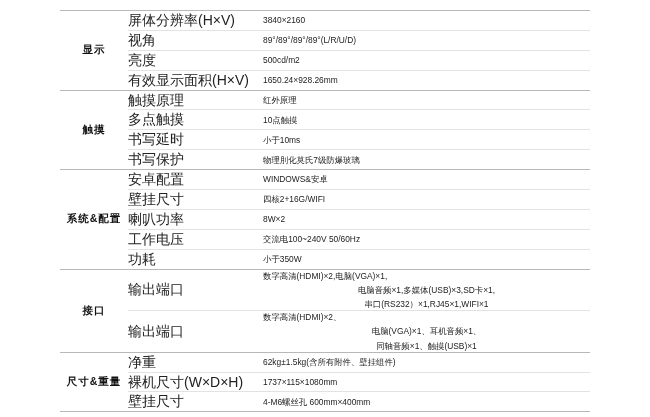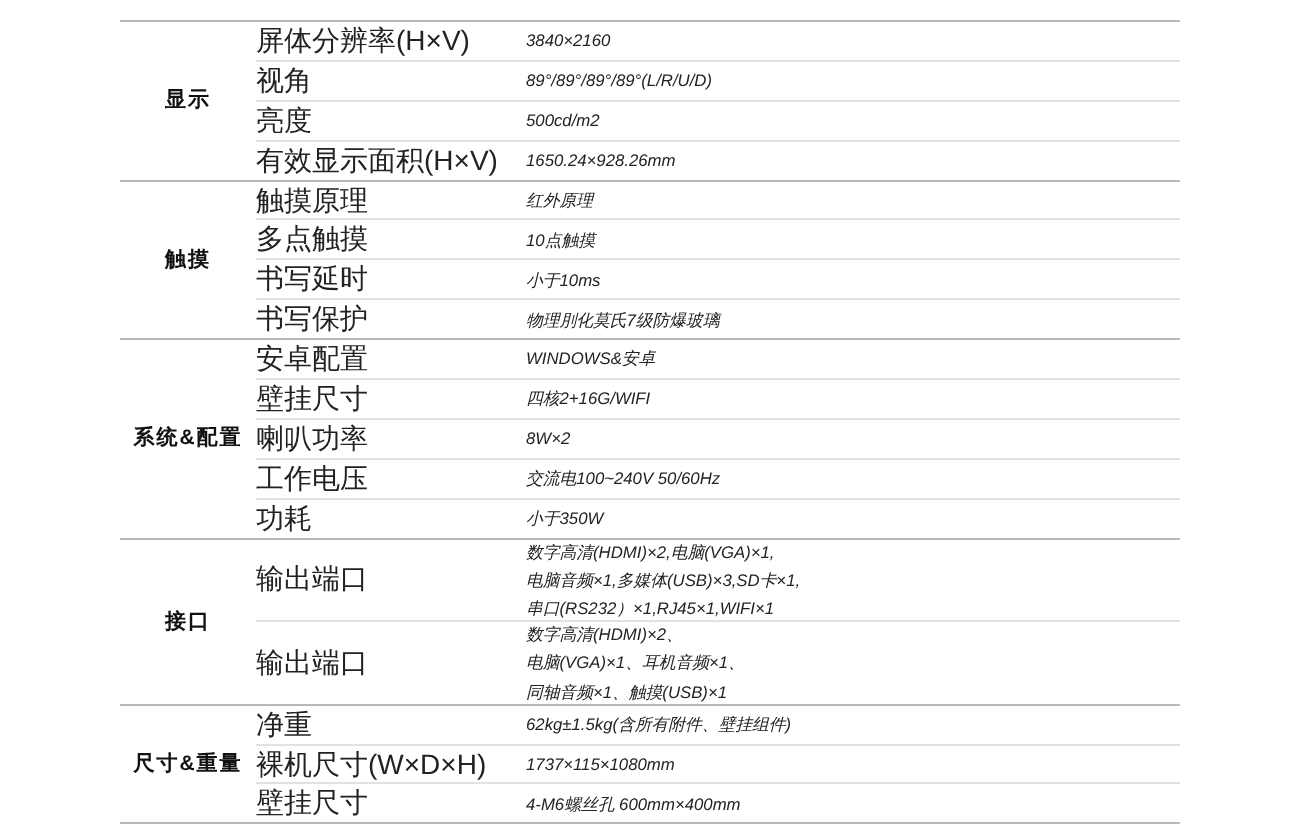--- a/index.html
+++ b/index.html
@@ -57,22 +57,22 @@
     color: #222;
     font-size: 8.4px;
     line-height: 1.45;
     border-top: 1px solid #e2e2e2;
   }
   tr.group-first .item-cell,
   tr.group-first .value-cell {
     border-top: 1px solid #b8b8b8;
   }
   tr.row-h { height: 19px; }
-  .value-cell .multiline div { white-space: nowrap; font-style: italic; }
-  .value-cell .multiline div + div { margin-top: 2px; }
+  .value-cell .multiline div { white-space: nowrap; }
+  .value-cell .multiline div + div { margin-top: 2px; text-align: center; }
   .last-border-row td {
     border-top: 1px solid #b8b8b8;
     height: 0;
     font-size: 0;
     line-height: 0;
   }
 </style>
 </head>
 <body>
 

